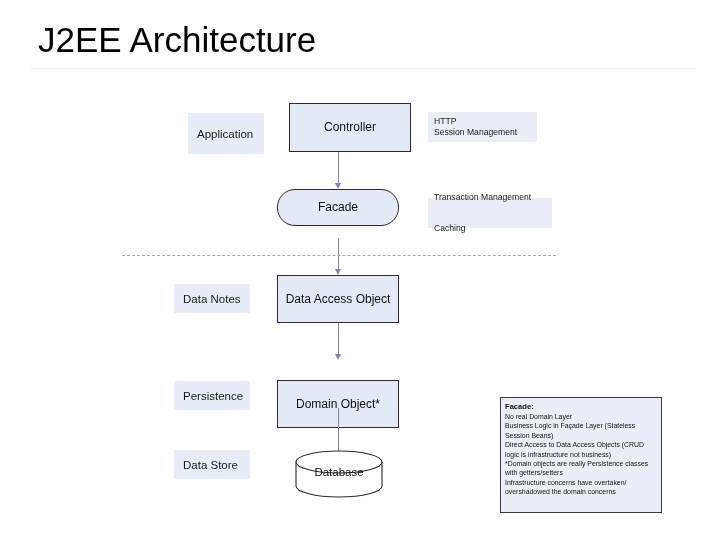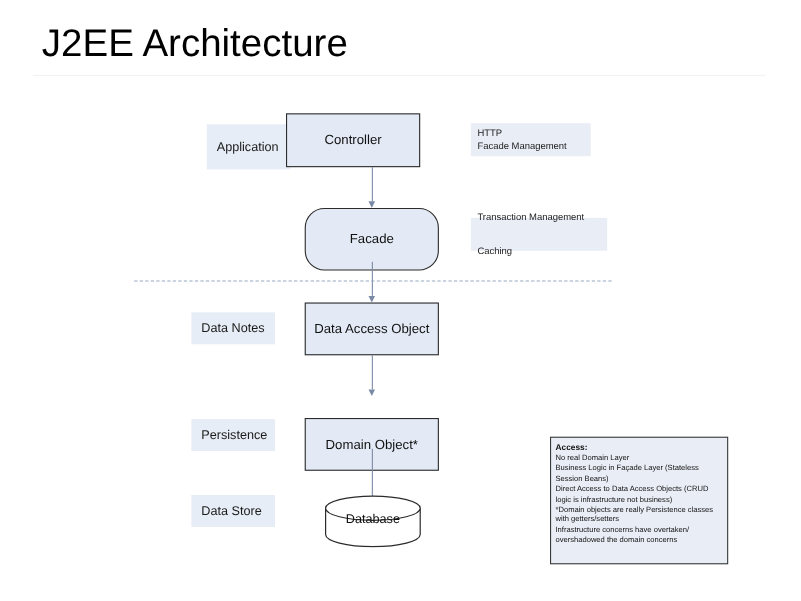--- a/index.html
+++ b/index.html
@@ -164,33 +164,33 @@
   <div class="layer-label" style="left:174px; top:369px; width:76px; height:29px;margin-top:12px;">
     <span>Persistence</span>
   </div>
 
   <div class="layer-label" style="left:174px; top:450px; width:76px; height:29px;">
     <span>Data Store</span>
   </div>
 
   <div class="side-note" style="left:428px; top:112px; width:109px; height:30px;">
     <span class="note-line">HTTP</span>
-    <span class="note-line">Facade Management</span>
+    <span class="note-line">Session Management</span>
   </div>
 
   <div class="side-note" style="left:428px; top:198px; width:124px; height:30px;gap:20px;">
     <span class="note-line">Transaction Management</span>
     <span class="note-line">Caching</span>
   </div>
 
-  <div class="node-box" style="left:260px; top:103px; width:122px; height:49px;">
+  <div class="node-box" style="left:289px; top:103px; width:122px; height:49px;">
     <span>Controller</span>
   </div>
 
-  <div class="node-box" style="left:277px; top:189px; width:122px; height:57px;border-radius:18px;">
+  <div class="node-box" style="left:277px; top:189px; width:122px; height:37px;border-radius:18px;">
     <span>Facade</span>
   </div>
 
   <div class="node-box" style="left:277px; top:275px; width:122px; height:48px;">
     <span>Data Access Object</span>
   </div>
 
   <div class="node-box" style="left:277px; top:380px; width:122px; height:48px;">
     <span>Domain Object*</span>
   </div>
@@ -211,21 +211,21 @@
 
   <div id="db-cylinder">
     <svg width="88" height="48" viewBox="0 0 88 48" xmlns="http://www.w3.org/2000/svg">
       <path d="M1,12 L1,36 A43,11 0 0 0 87,36 L87,12" fill="#ffffff" stroke="#2b2b2b" stroke-width="1.1"></path>
       <ellipse cx="44" cy="12" rx="43" ry="11" fill="#ffffff" stroke="#2b2b2b" stroke-width="1.1"></ellipse>
     </svg>
   </div>
   <div id="db-label">Database</div>
 
   <div id="notes-panel">
-    <div id="notes-title">Access:</div>
+    <div id="notes-title">Facade:</div>
     <span class="note-line">No real Domain Layer</span>
     <span class="note-line">Business Logic in Façade Layer (Stateless</span>
     <span class="note-line">Session Beans)</span>
     <span class="note-line">Direct Access to Data Access Objects (CRUD</span>
     <span class="note-line">logic is infrastructure not business)</span>
     <span class="note-line">*Domain objects are really Persistence classes</span>
     <span class="note-line">with getters/setters</span>
     <span class="note-line">Infrastructure concerns have overtaken/</span>
     <span class="note-line">overshadowed the domain concerns</span>
   </div>

